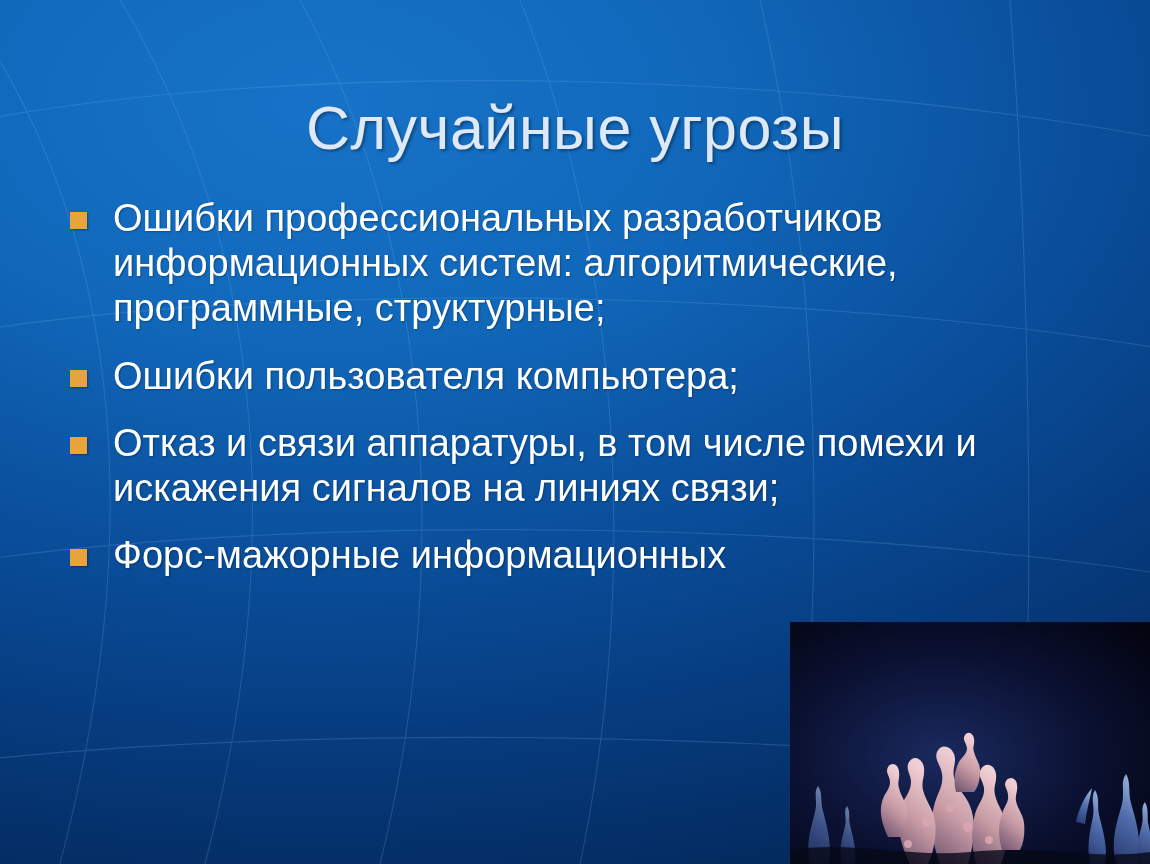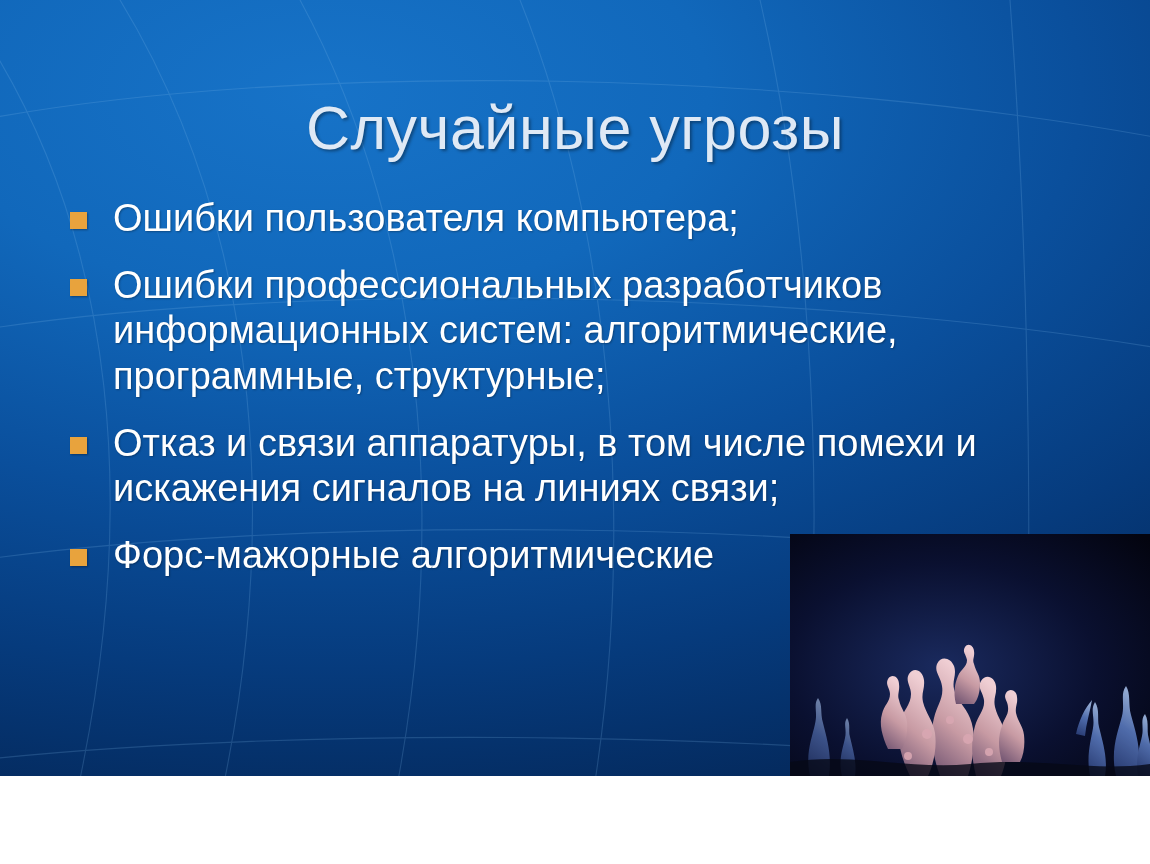--- a/index.html
+++ b/index.html
@@ -9,21 +9,21 @@
   body {
     width: 1150px;
     height: 864px;
     overflow: hidden;
     font-family: "Liberation Sans", sans-serif;
   }
 
   .slide {
     position: relative;
     width: 1150px;
-    height: 776px;
+    height: 864px;
     background:
       radial-gradient(ellipse 120% 95% at 28% 12%, #1773c8 0%, #1168bb 28%, #0a4f9c 55%, #063b7d 78%, #04295c 100%);
     overflow: hidden;
   }
 
   
   .globe-lines {
     position: absolute;
     inset: 0;
     pointer-events: none;
@@ -104,36 +104,36 @@
       <path d="M -20 760 C 300 725, 820 730, 1170 780"></path>
     </g>
   </svg>
 
   <h1 class="title">Случайные угрозы</h1>
 
   <div class="bullets">
 
     <div class="bullet">
       <span class="bullet-marker"></span>
-      <span class="bullet-text">Ошибки пользователя компьютера;</span>
+      <span class="bullet-text">Ошибки профессиональных разработчиков информационных систем: алгоритмические, программные, структурные;</span>
     </div>
 
     <div class="bullet">
       <span class="bullet-marker"></span>
-      <span class="bullet-text">Ошибки профессиональных разработчиков информационных систем: алгоритмические, программные, структурные;</span>
+      <span class="bullet-text">Ошибки пользователя компьютера;</span>
     </div>
 
     <div class="bullet">
       <span class="bullet-marker"></span>
       <span class="bullet-text">Отказ и связи аппаратуры, в том числе помехи и искажения сигналов на линиях связи;</span>
     </div>
 
     <div class="bullet">
       <span class="bullet-marker"></span>
-      <span class="bullet-text">Форс-мажорные алгоритмические</span>
+      <span class="bullet-text">Форс-мажорные информационных</span>
     </div>
 
   </div>
 
   <div class="photo">
     <svg width="360" height="242" viewBox="0 0 360 242">
       <defs>
         <radialGradient id="bg" cx="42%" cy="55%" r="78%">
           <stop offset="0%" stop-color="#1a2a5e"></stop>
           <stop offset="55%" stop-color="#0a1030"></stop>

